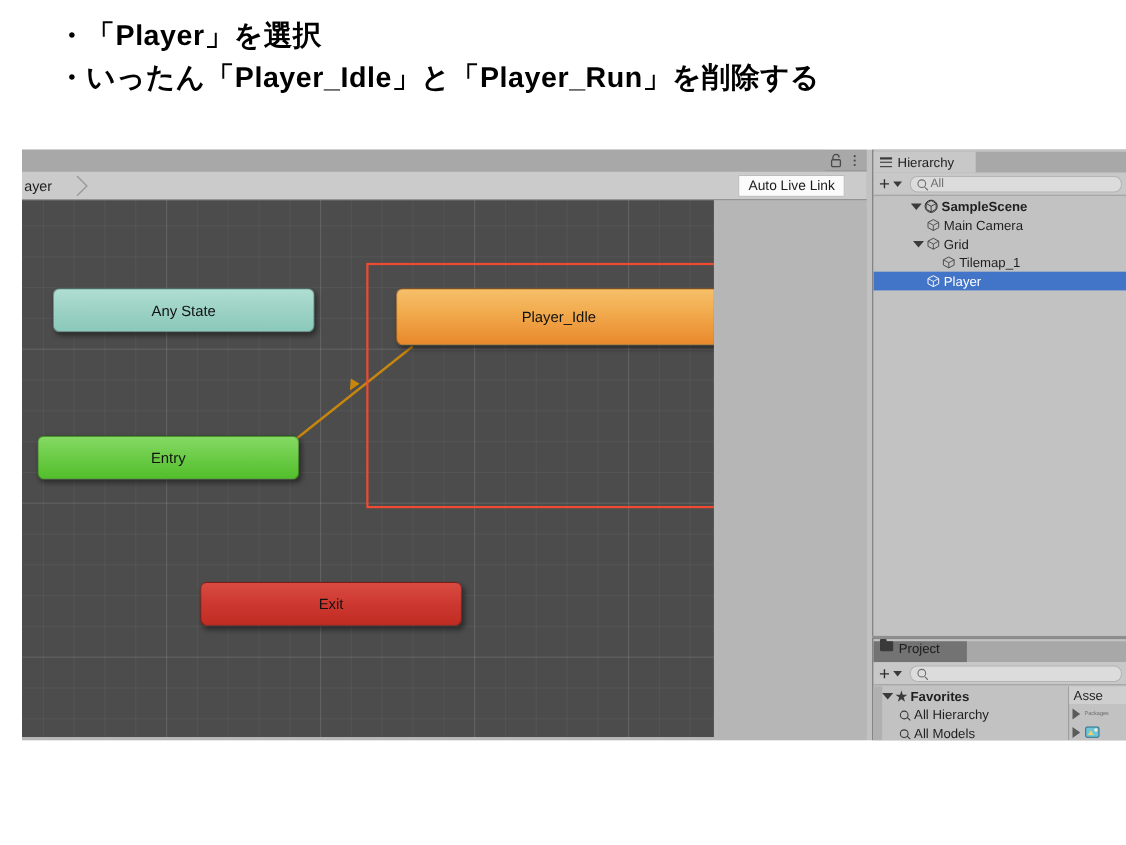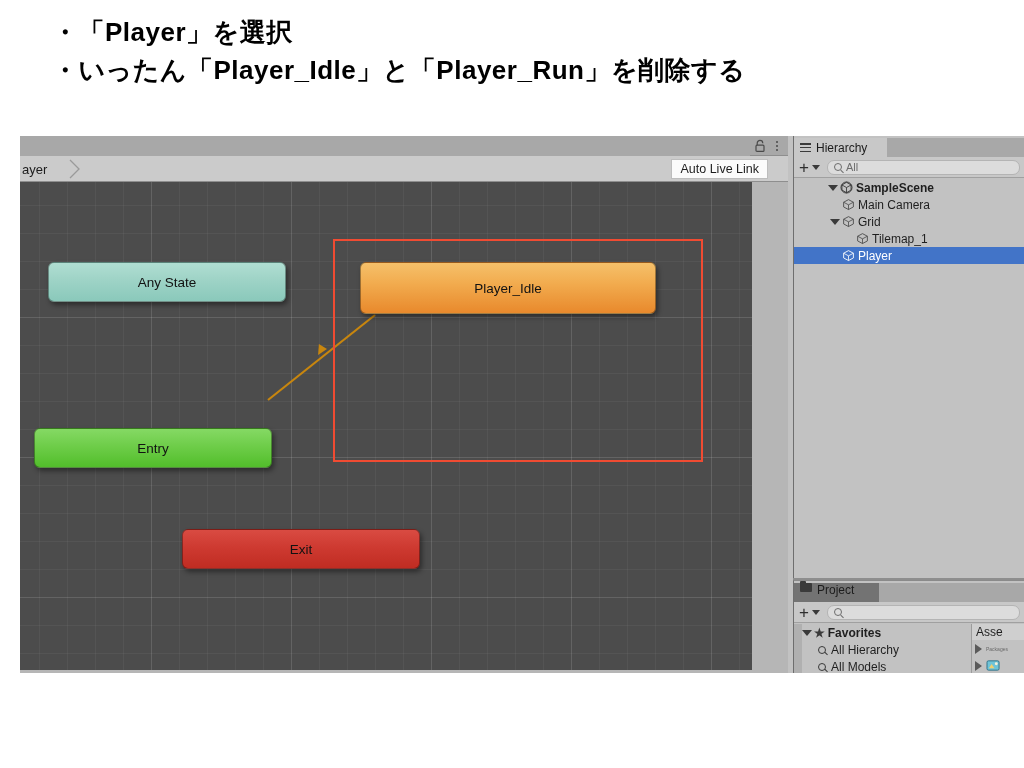--- a/index.html
+++ b/index.html
@@ -88,21 +88,21 @@
     padding: 0 8px;
     background: #fbfbfb;
     border: 1px solid #bdbdbd;
     display: flex; align-items: center;
     font-size: 12.5px; color: #1c1c1c;
   }
 
   
   #graph-canvas {
     position: absolute; left: 0; top: 46px;
-    width: 732px; height: 488px;
+    width: 629px; height: 488px;
     background-color: #4c4c4c;
     background-image:
       linear-gradient(to right, rgba(255,255,255,0.045) 1px, transparent 1px),
       linear-gradient(to bottom, rgba(255,255,255,0.045) 1px, transparent 1px),
       linear-gradient(to right, rgba(255,255,255,0.09) 1px, transparent 1px),
       linear-gradient(to bottom, rgba(255,255,255,0.09) 1px, transparent 1px);
     background-size: 28px 28px, 28px 28px, 140px 140px, 140px 140px;
     background-position: -9px -5px, -9px -5px, -9px -5px, -9px -5px;
     overflow: hidden;
   }
@@ -116,21 +116,20 @@
     box-shadow: 2px 3px 5px rgba(0,0,0,0.42);
     border: 1px solid rgba(0,0,0,0.35);
   }
   #node-any-state {
     left: 28px; top: 80px; width: 238px; height: 40px;
     background: linear-gradient(to bottom, #b0ded2 0%, #9ed3c6 45%, #8ac9bb 100%);
   }
   #node-entry {
     left: 14px; top: 214px; width: 238px; height: 40px;
     background: linear-gradient(to bottom, #85d964 0%, #6ecd49 45%, #52be2b 100%);
-    margin-top: 32px;
   }
   #node-exit {
     left: 162px; top: 347px; width: 238px; height: 40px;
     background: linear-gradient(to bottom, #d94b42 0%, #ce3a31 45%, #c02c22 100%);
   }
   #node-player-idle {
     left: 340px; top: 80px; width: 296px; height: 52px;
     background: linear-gradient(to bottom, #f5c06a 0%, #f2ac4f 40%, #e8892c 100%);
   }
   #node-player-run {

